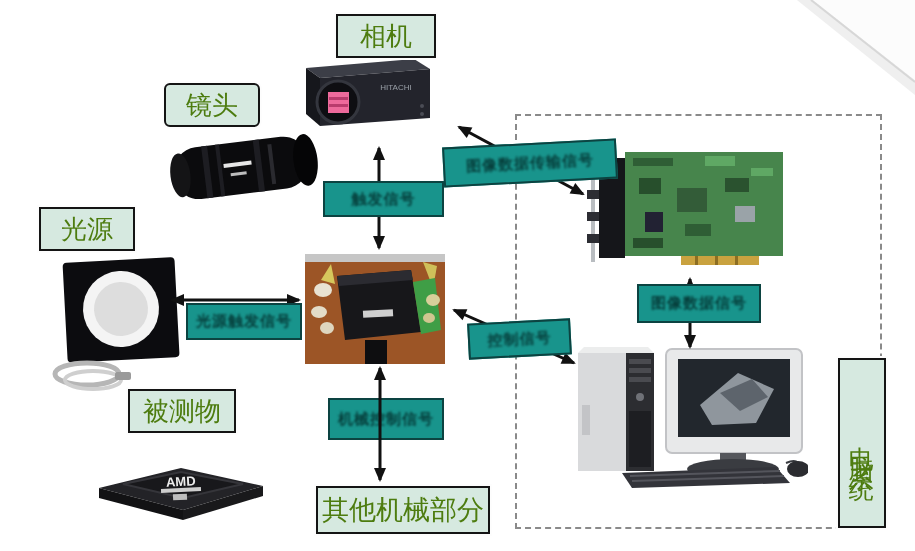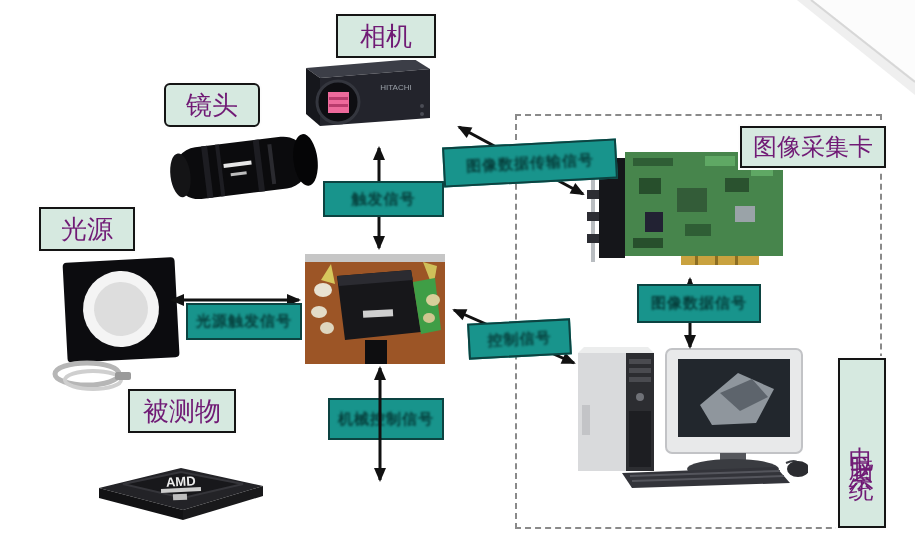--- a/index.html
+++ b/index.html
@@ -1,19 +1,19 @@
 <!DOCTYPE html>
 <html><head>
 <meta charset="utf-8">
 <style>
   html,body{margin:0;padding:0;background:#fff;}
   #canvas{position:relative;width:915px;height:551px;background:#fff;overflow:hidden;
           font-family:"Liberation Sans","DejaVu Sans",sans-serif;}
   .nlabel{position:absolute;display:flex;align-items:center;justify-content:center;
-          background:#d6e9e0;border:2px solid #141414;color:#701a75;
+          background:#d6e9e0;border:2px solid #141414;color:#4d7c0f;
           font-size:26px;z-index:12;box-shadow:0 0 0 2px #fdfdfd;}
   .slabel{position:absolute;display:flex;align-items:center;justify-content:center;
           background:#18948c;border:2px solid #0c4341;color:#063f3c;
           font-weight:bold;font-size:15px;z-index:10;filter:none;overflow:hidden;}
   .slabel span{filter:blur(1.1px);white-space:nowrap;letter-spacing:1px;}
   .vert{writing-mode:vertical-rl;letter-spacing:10px;padding-top:6px;}
   #dashedbox{position:absolute;border:2px dashed #8a8a8a;z-index:1;}
   .imgwrap{position:absolute;z-index:2;}
   #arrows{position:absolute;left:0;top:0;z-index:5;pointer-events:none;}
   #corner{position:absolute;top:0;right:0;z-index:20;}
@@ -200,24 +200,24 @@
 
   <div class="nlabel" style="left:39px;top:207px;width:92px;height:40px;">
     <span>光源</span>
     </div>
 
 
   <div class="nlabel" style="left:128px;top:389px;width:104px;height:40px;">
     <span>被测物</span>
     </div>
 
-
-  <div class="nlabel" style="left:740px;top:126px;width:142px;height:38px;font-size:24px;">
-    <span>图像采集卡</span>
-    </div>
+  <div class="nlabel" style="left:316px;top:486px;width:170px;height:44px;font-size:27px;">
+    <span>其他机械部分</span>
+    </div>
+
 
   <div class="nlabel vert" style="left:838px;top:358px;width:44px;height:160px;font-size:25px;">
     <span>电脑系统</span>
     </div>
 
   <svg id="corner" width="130" height="95">
     <polygon points="108,0 130,0 130,18" fill="#8abe4a"></polygon>
     <polygon points="28,0 130,80 130,95 12,0" fill="#efefef"></polygon>
     <polygon points="28,0 130,80 130,0" fill="#fcfcfc"></polygon>
     <line x1="26" y1="0" x2="130" y2="82" stroke="#d7d7d7" stroke-width="2"></line>

